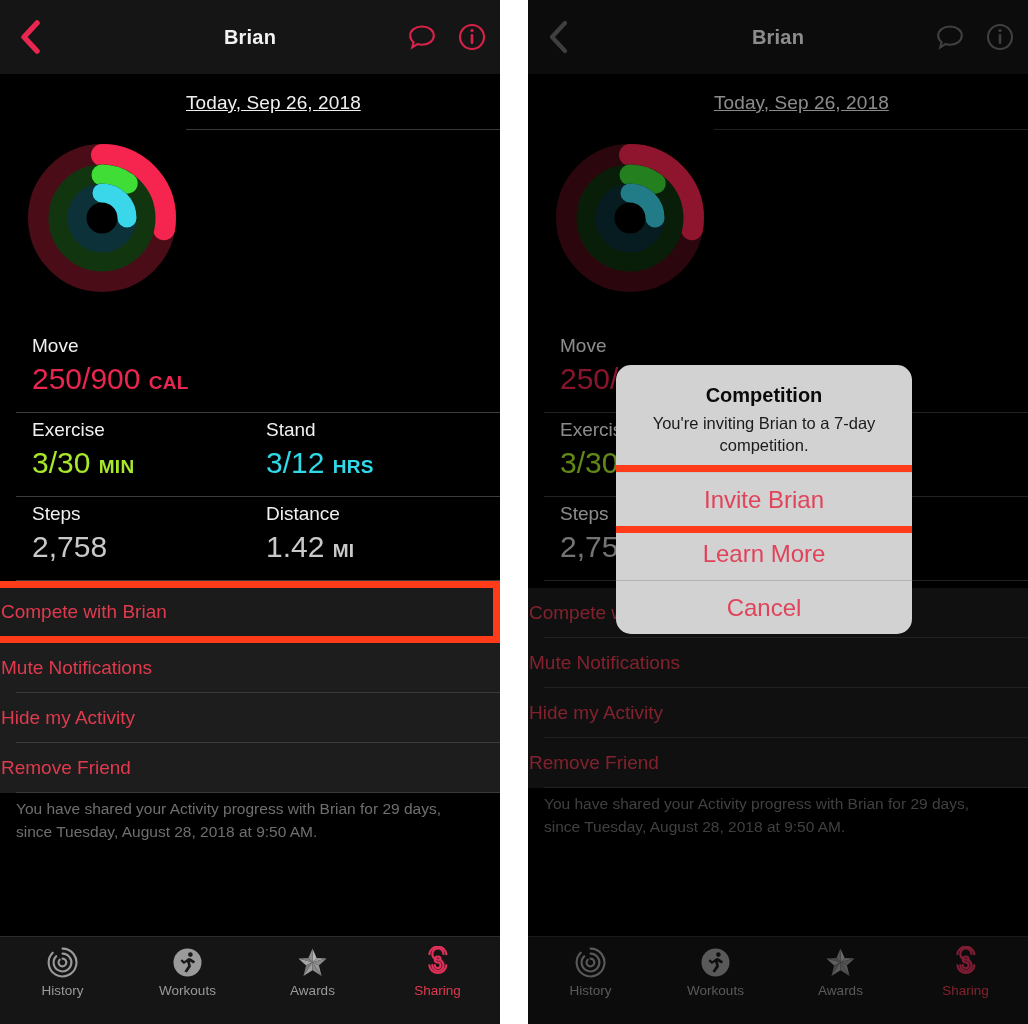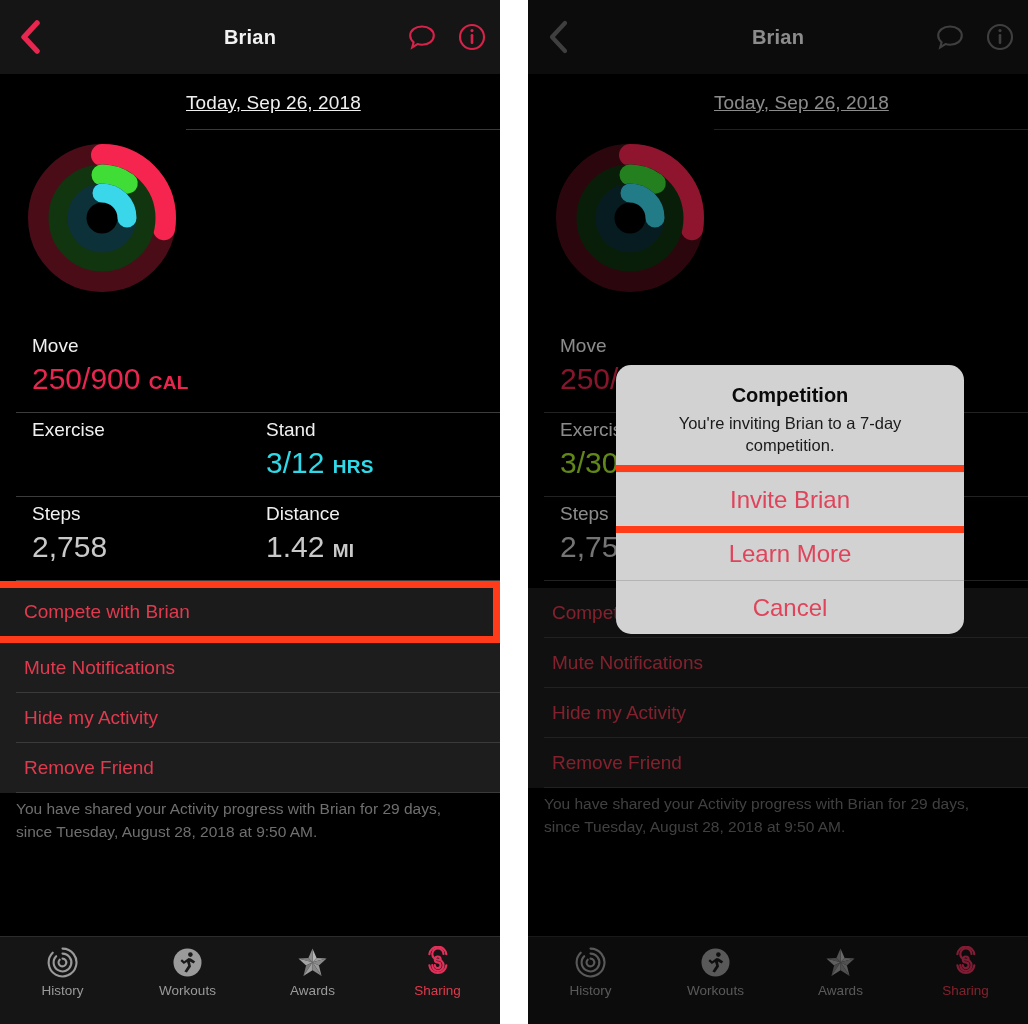--- a/index.html
+++ b/index.html
@@ -62,21 +62,21 @@
   .stat-cell.c1 { width:234px; }
   .stat-cell.c2 { flex:1; }
   .stat-label { font-size:19px; color:#f0f0f0; line-height:26px; }
   .stat-value { font-size:30px; line-height:40px; font-weight:400; }
   .stat-unit  { font-size:19px; font-weight:bold; letter-spacing:.3px; }
 
   
   .actions { margin-top:6px; }
   .action-row {
     position:relative; height:50px; display:flex; align-items:center;
-    padding-left:24px; background:#1b1b1b;
+    padding-left:1px; background:#1b1b1b;
   }
   .action-row.plain { background:#1d1d1d; }
   .action-label { font-size:19px; color:#e03a4e; }
   .action-sep { position:absolute; left:16px; right:0; bottom:0; height:1px; background:#3a3a3a; }
 
   .action-row.highlighted {
     background:#1b1b1b;
     box-shadow:0 0 0 7px #ff3b1a;
     margin:7px 7px 7px 0;
     height:48px;
@@ -94,21 +94,21 @@
     position:absolute; left:0; bottom:0; width:100%; height:88px;
     background:#151515; border-top:1px solid #2c2c2c;
     display:flex; align-items:flex-start; padding-top:9px;
   }
   .tab { flex:1; display:flex; flex-direction:column; align-items:center; gap:4px; }
   .tab-label { font-size:13.5px; color:#9a9a9a; }
   .tab.active .tab-label { color:#e03a4e; }
 
   
   .alert {
-    position:absolute; left:88px; top:365px; width:348px;
+    position:absolute; left:88px; top:365px; width:296px;
     background:#d2d2d2; border-radius:15px; overflow:hidden; z-index:60;
     font-family:"Liberation Sans", sans-serif;
   }
   .alert-head { padding:16px 18px 16px 18px; text-align:center; }
   .alert-title { font-size:20px; font-weight:bold; color:#0a0a0a; line-height:28px; }
   .alert-msg { font-size:16.5px; color:#1a1a1a; line-height:22px; margin-top:3px; }
   .alert-btn {
     height:54px; display:flex; align-items:center; justify-content:center;
     font-size:24px; color:#e0435a; border-top:1px solid #b4b4b4;
   }
@@ -178,20 +178,21 @@
             <div class="stat-value" style="color:#e8264f;"><span>250/900</span> <span class="stat-unit">CAL</span></div>
           </div>
         </div>
         <div class="stat-sep"></div>
       </div>
 
       <div class="stat-block">
         <div class="stat-row">
           <div class="stat-cell c1">
             <div class="stat-label">Exercise</div>
+            <div class="stat-value" style="color:#a8e82a;"><span>3/30</span> <span class="stat-unit">MIN</span></div>
           </div>
           <div class="stat-cell c2">
             <div class="stat-label">Stand</div>
             <div class="stat-value" style="color:#2fd9e8;"><span>3/12</span> <span class="stat-unit">HRS</span></div>
           </div>
         </div>
         <div class="stat-sep"></div>
       </div>
 
       <div class="stat-block">

